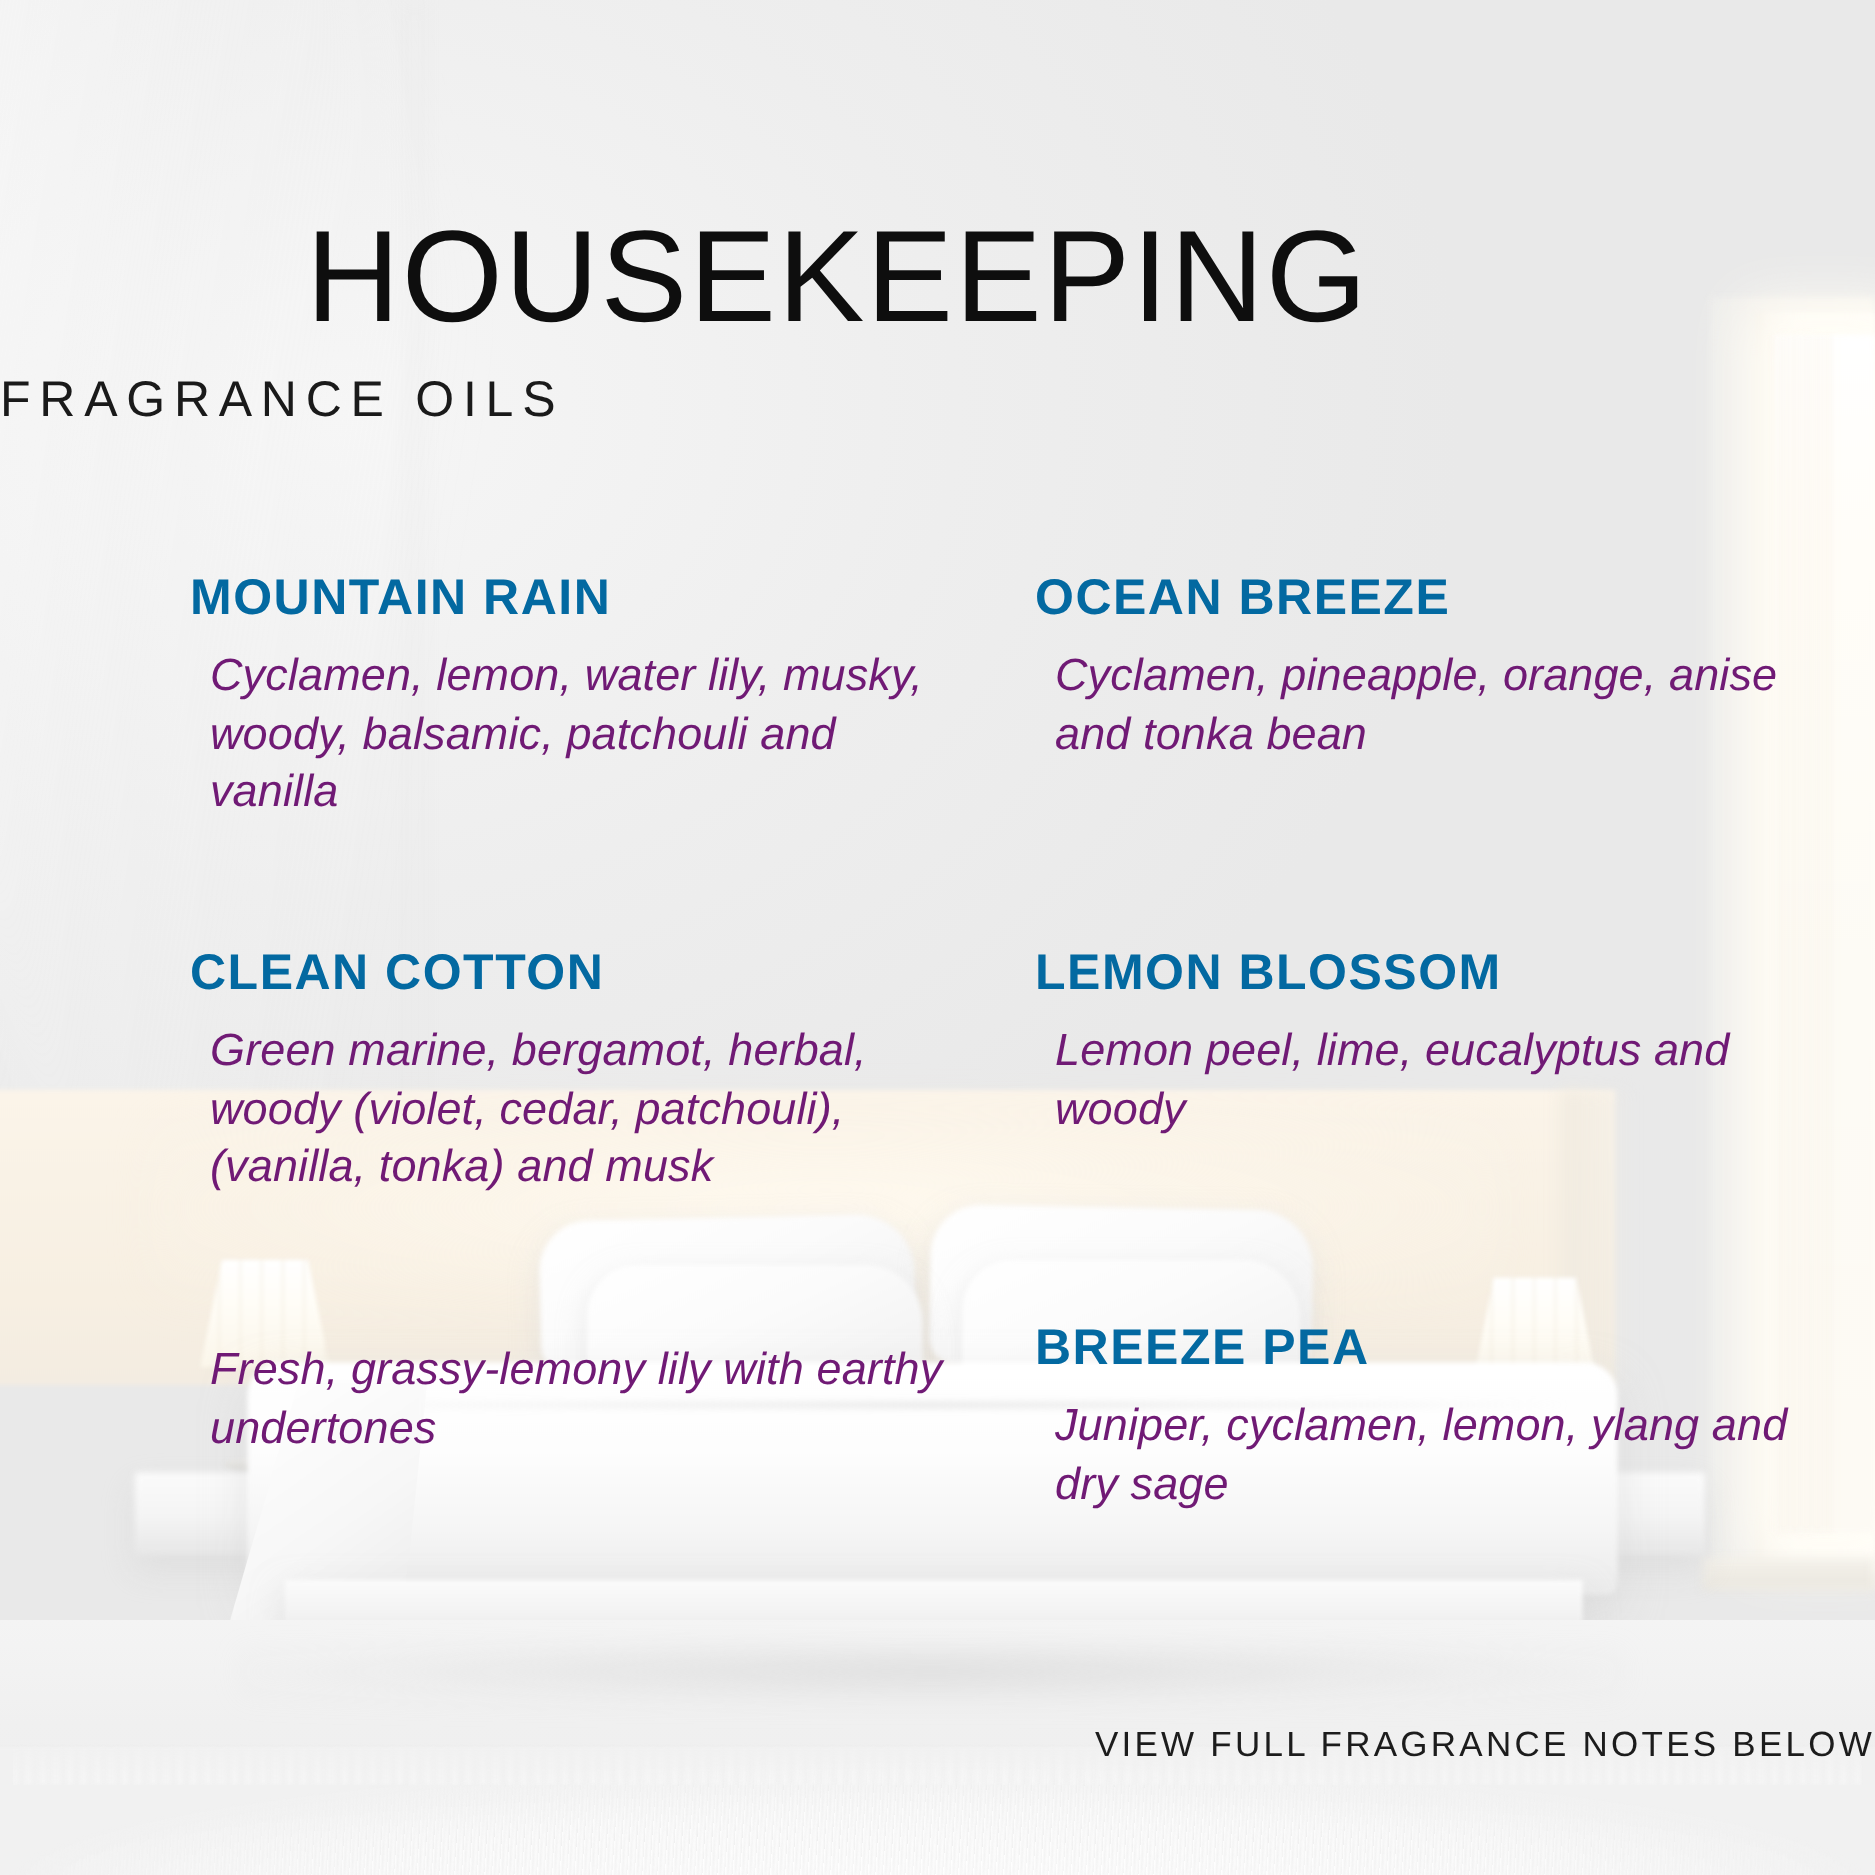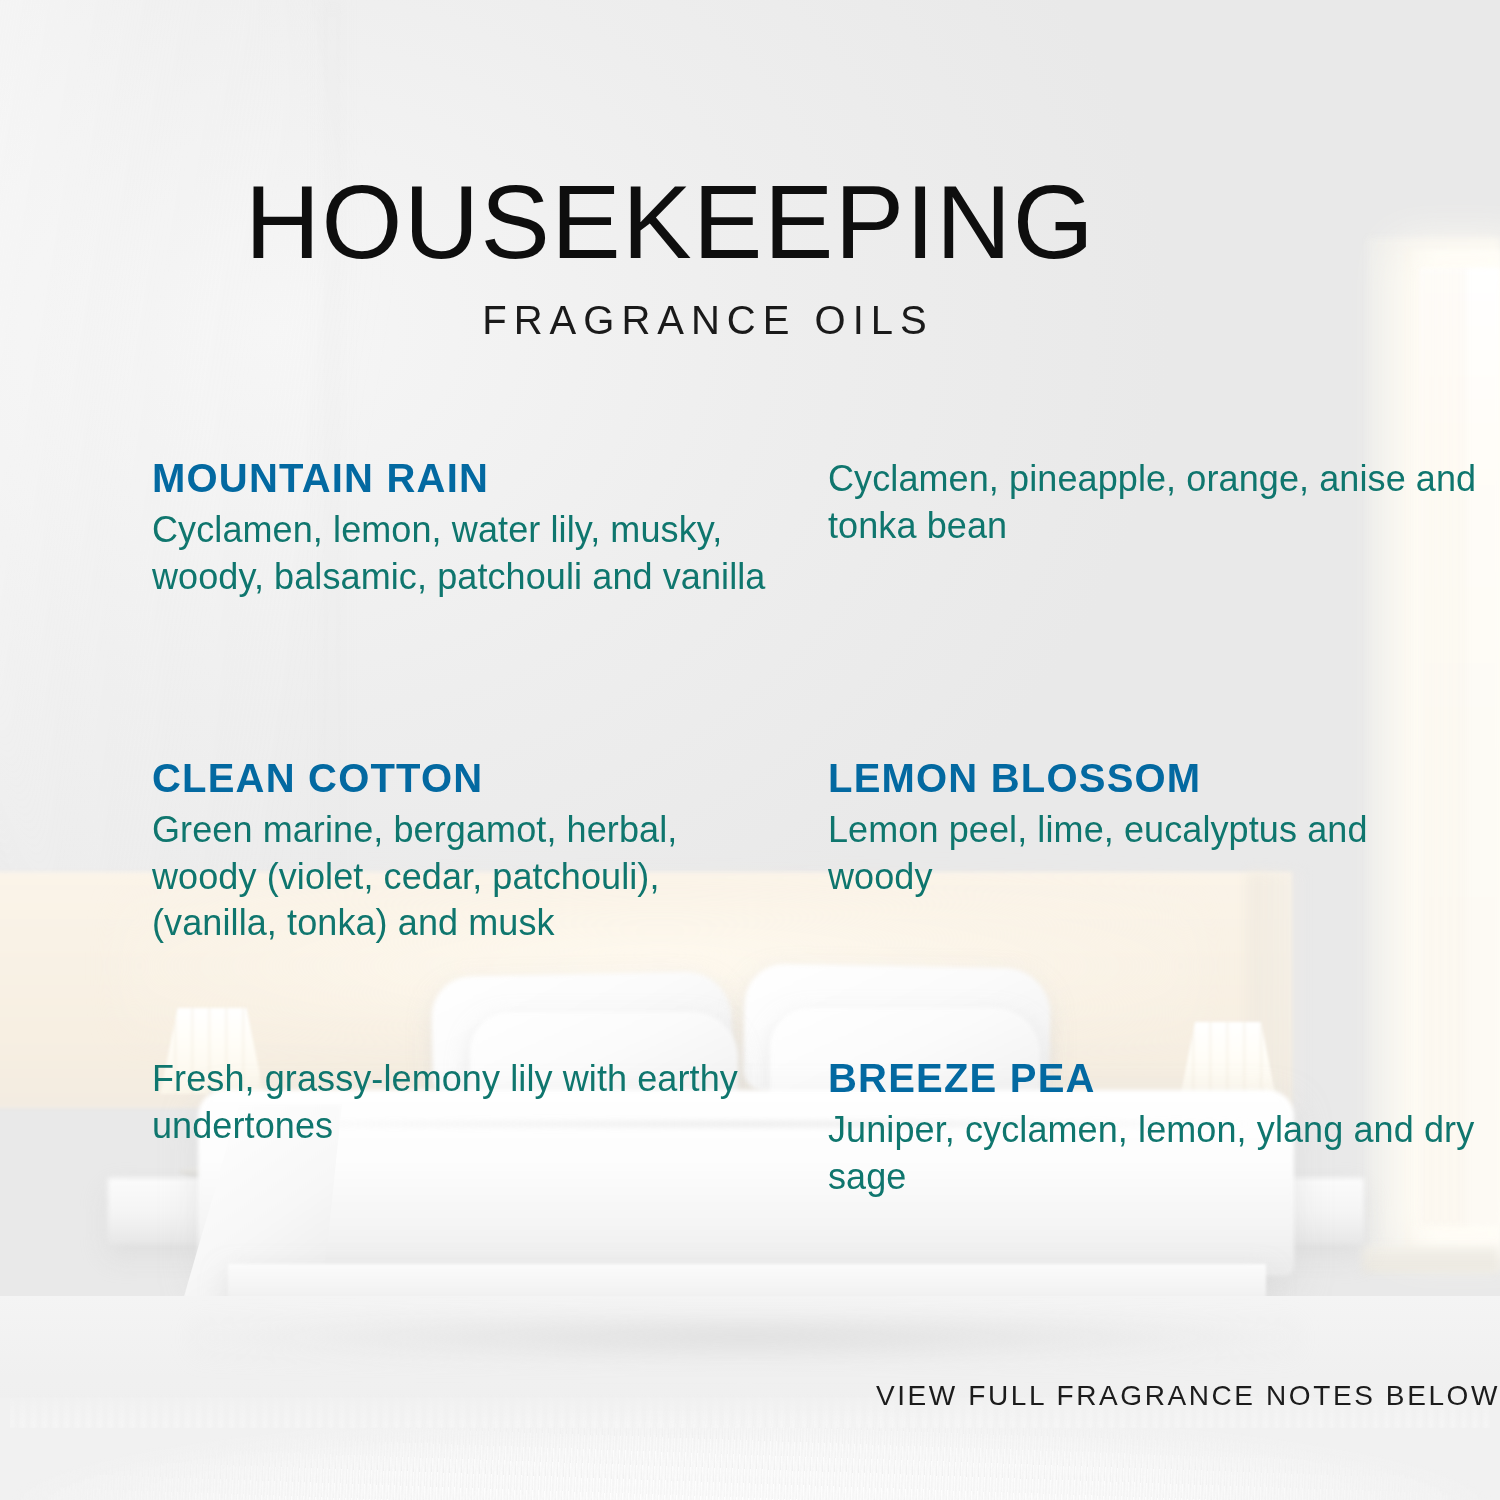--- a/index.html
+++ b/index.html
@@ -279,21 +279,21 @@
     font-weight: 300;
     letter-spacing: 1.5px;
     color: #0e0e0e;
     line-height: 1;
     white-space: nowrap;
   }
   .page-subtitle {
     position: absolute;
     left: 0; top: 300px;
     width: 1416px;
-    text-align: center;
+    text-align: left;
     font-size: 40px;
     font-weight: 300;
     letter-spacing: 7px;
     color: #1a1a1a;
     line-height: 1;
   }
 
   .grid {
     position: absolute;
     left: 152px; top: 456px;
@@ -313,24 +313,25 @@
     font-weight: 700;
     letter-spacing: 1.2px;
     color: #0369a1;
     line-height: 1.12;
     margin: 0 0 6px 0;
     white-space: nowrap;
   }
   .fragrance-notes {
     font-size: 36px;
     font-weight: 400;
-    color: #0f766e;
+    color: #701a75;
     line-height: 1.30;
-    margin: 0;
+    margin: 16px;
     letter-spacing: 0.1px;
+    font-style: italic;
   }
 
   .footer-note {
     position: absolute;
     left: 0; top: 1382px;
     width: 1500px;
     text-align: right;
     font-size: 28px;
     font-weight: 300;
     letter-spacing: 2.6px;
@@ -400,20 +401,21 @@
     <div class="page-subtitle">FRAGRANCE OILS</div>
 
     <div class="grid">
 
       <div class="row r1">
         <div class="cell c1">
           <p class="fragrance-name">MOUNTAIN RAIN</p>
           <p class="fragrance-notes">Cyclamen, lemon, water lily, musky, woody, balsamic, patchouli and vanilla</p>
         </div>
         <div class="cell c2">
+          <p class="fragrance-name">OCEAN BREEZE</p>
           <p class="fragrance-notes">Cyclamen, pineapple, orange, anise and tonka bean</p>
         </div>
       </div>
 
       <div class="row r2">
         <div class="cell c1">
           <p class="fragrance-name">CLEAN COTTON</p>
           <p class="fragrance-notes">Green marine, bergamot, herbal, woody (violet, cedar, patchouli), (vanilla, tonka) and musk</p>
         </div>
         <div class="cell c2">

